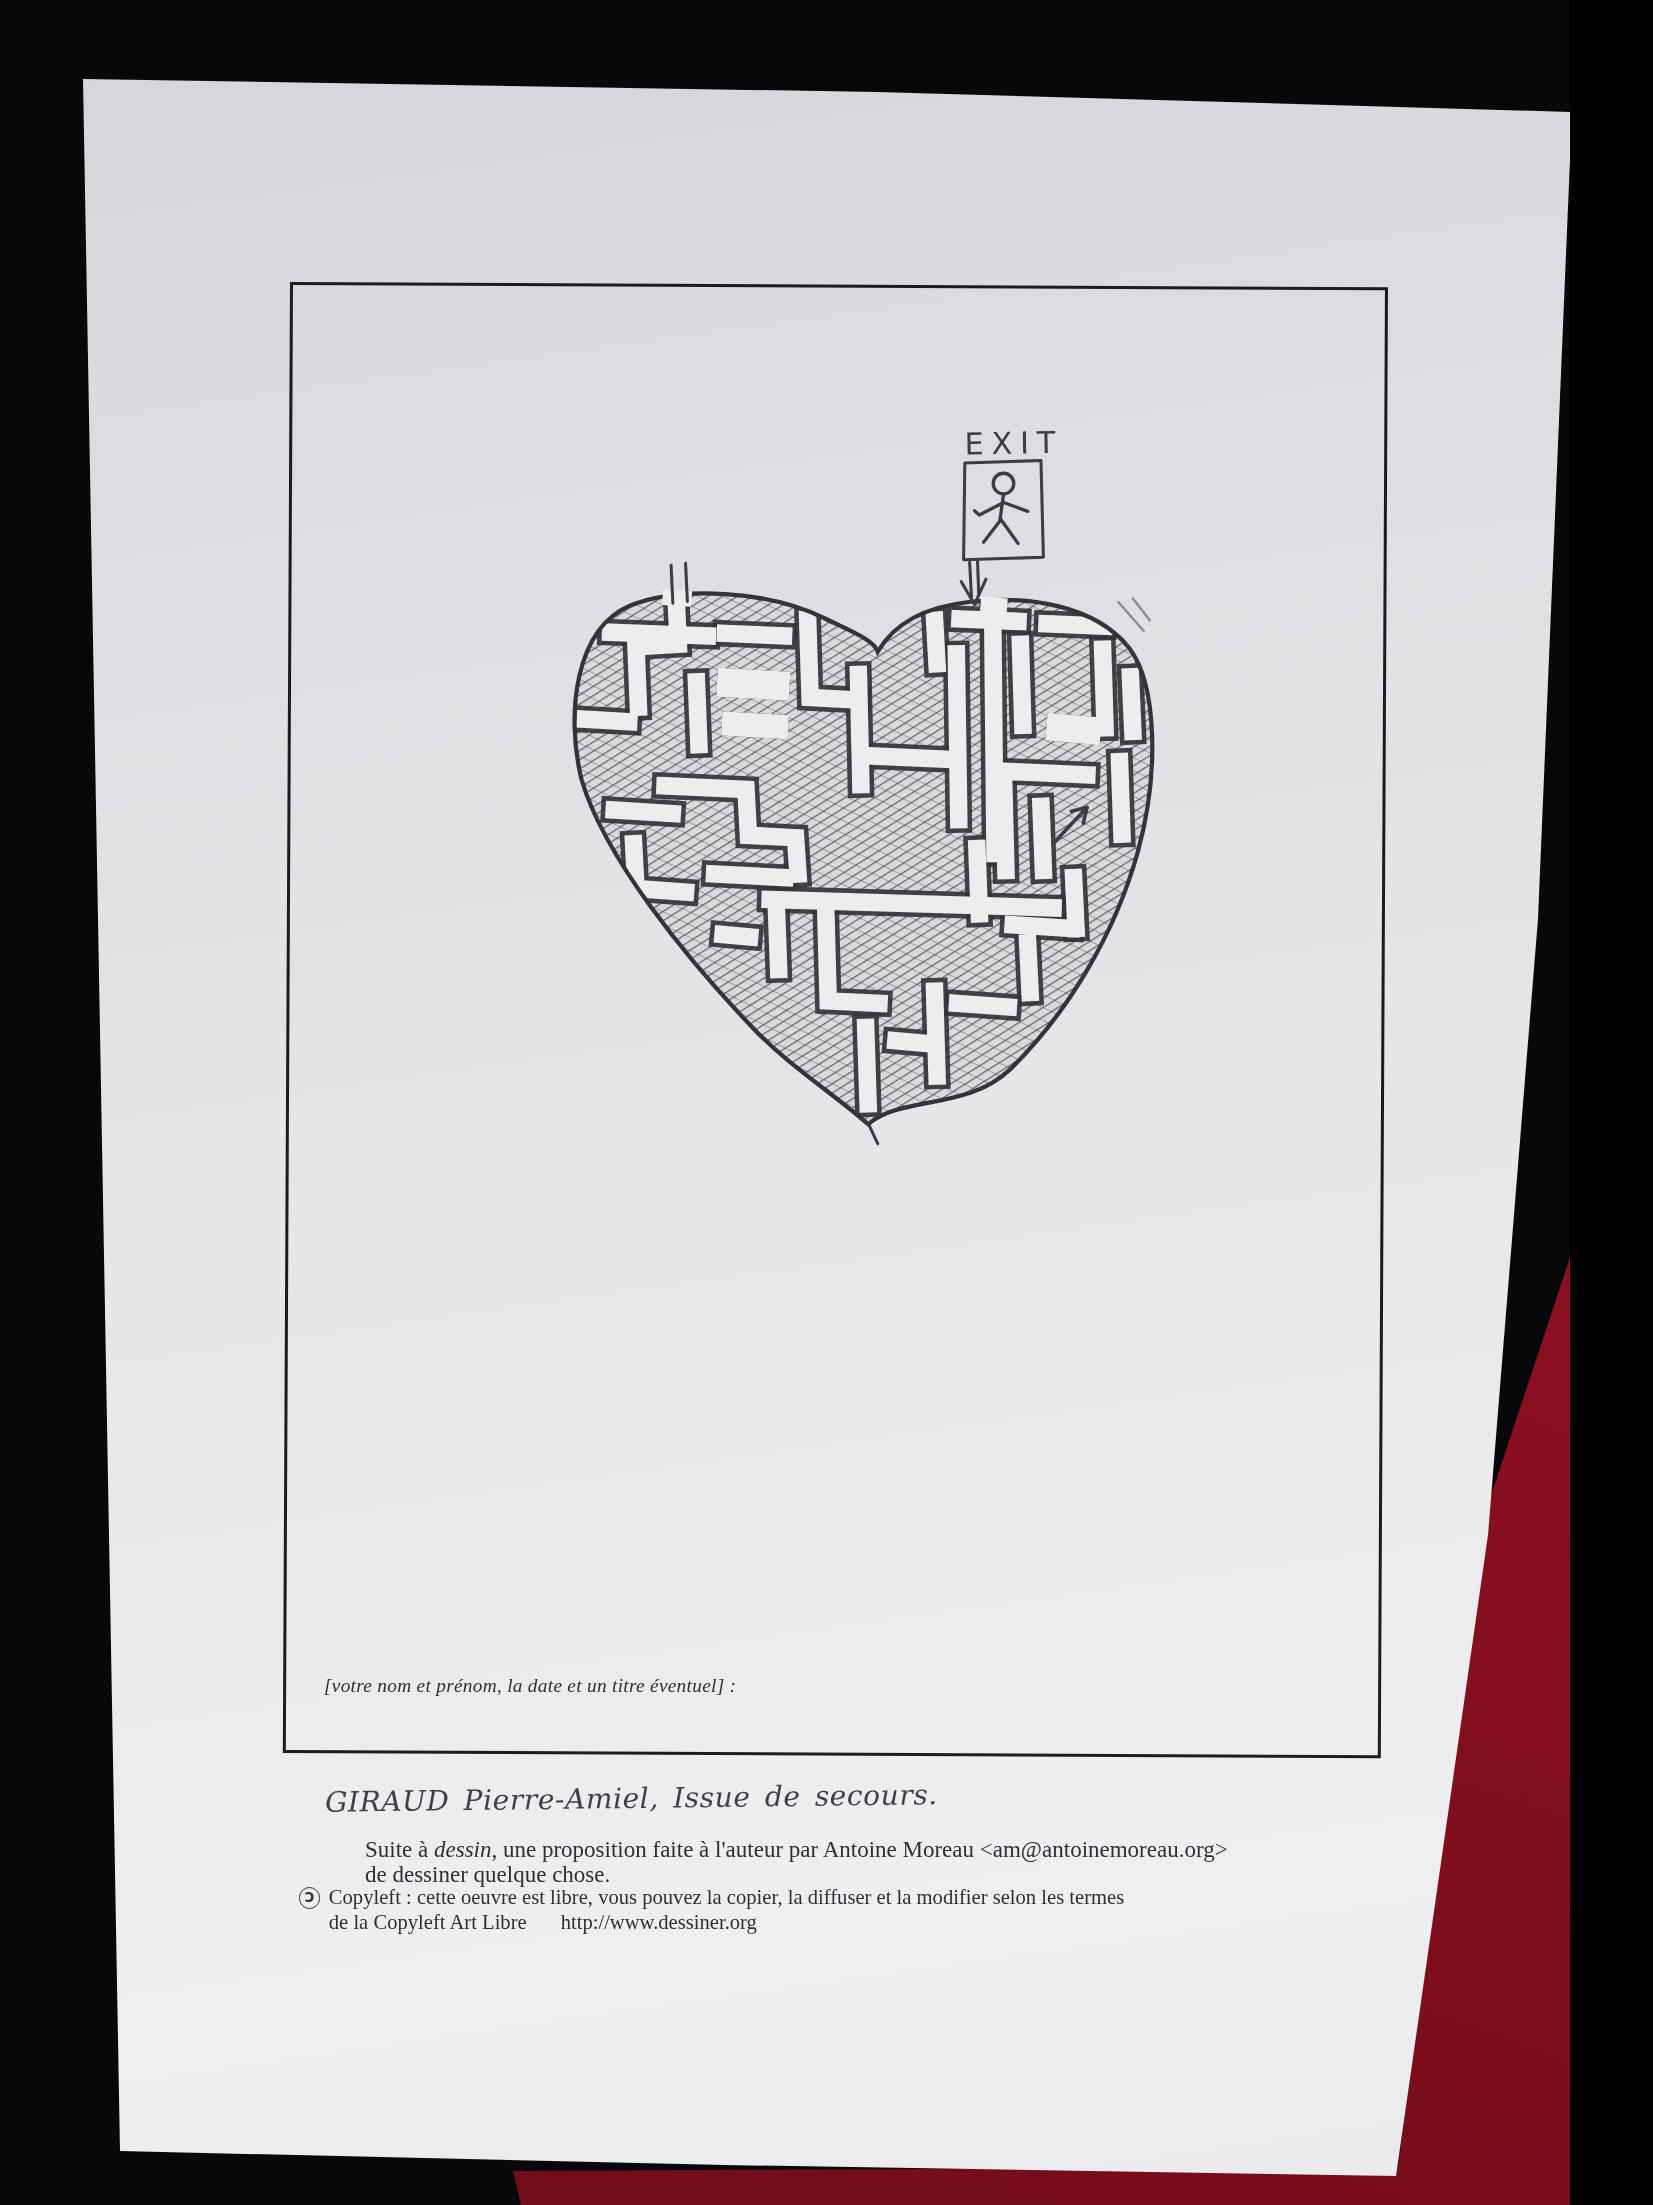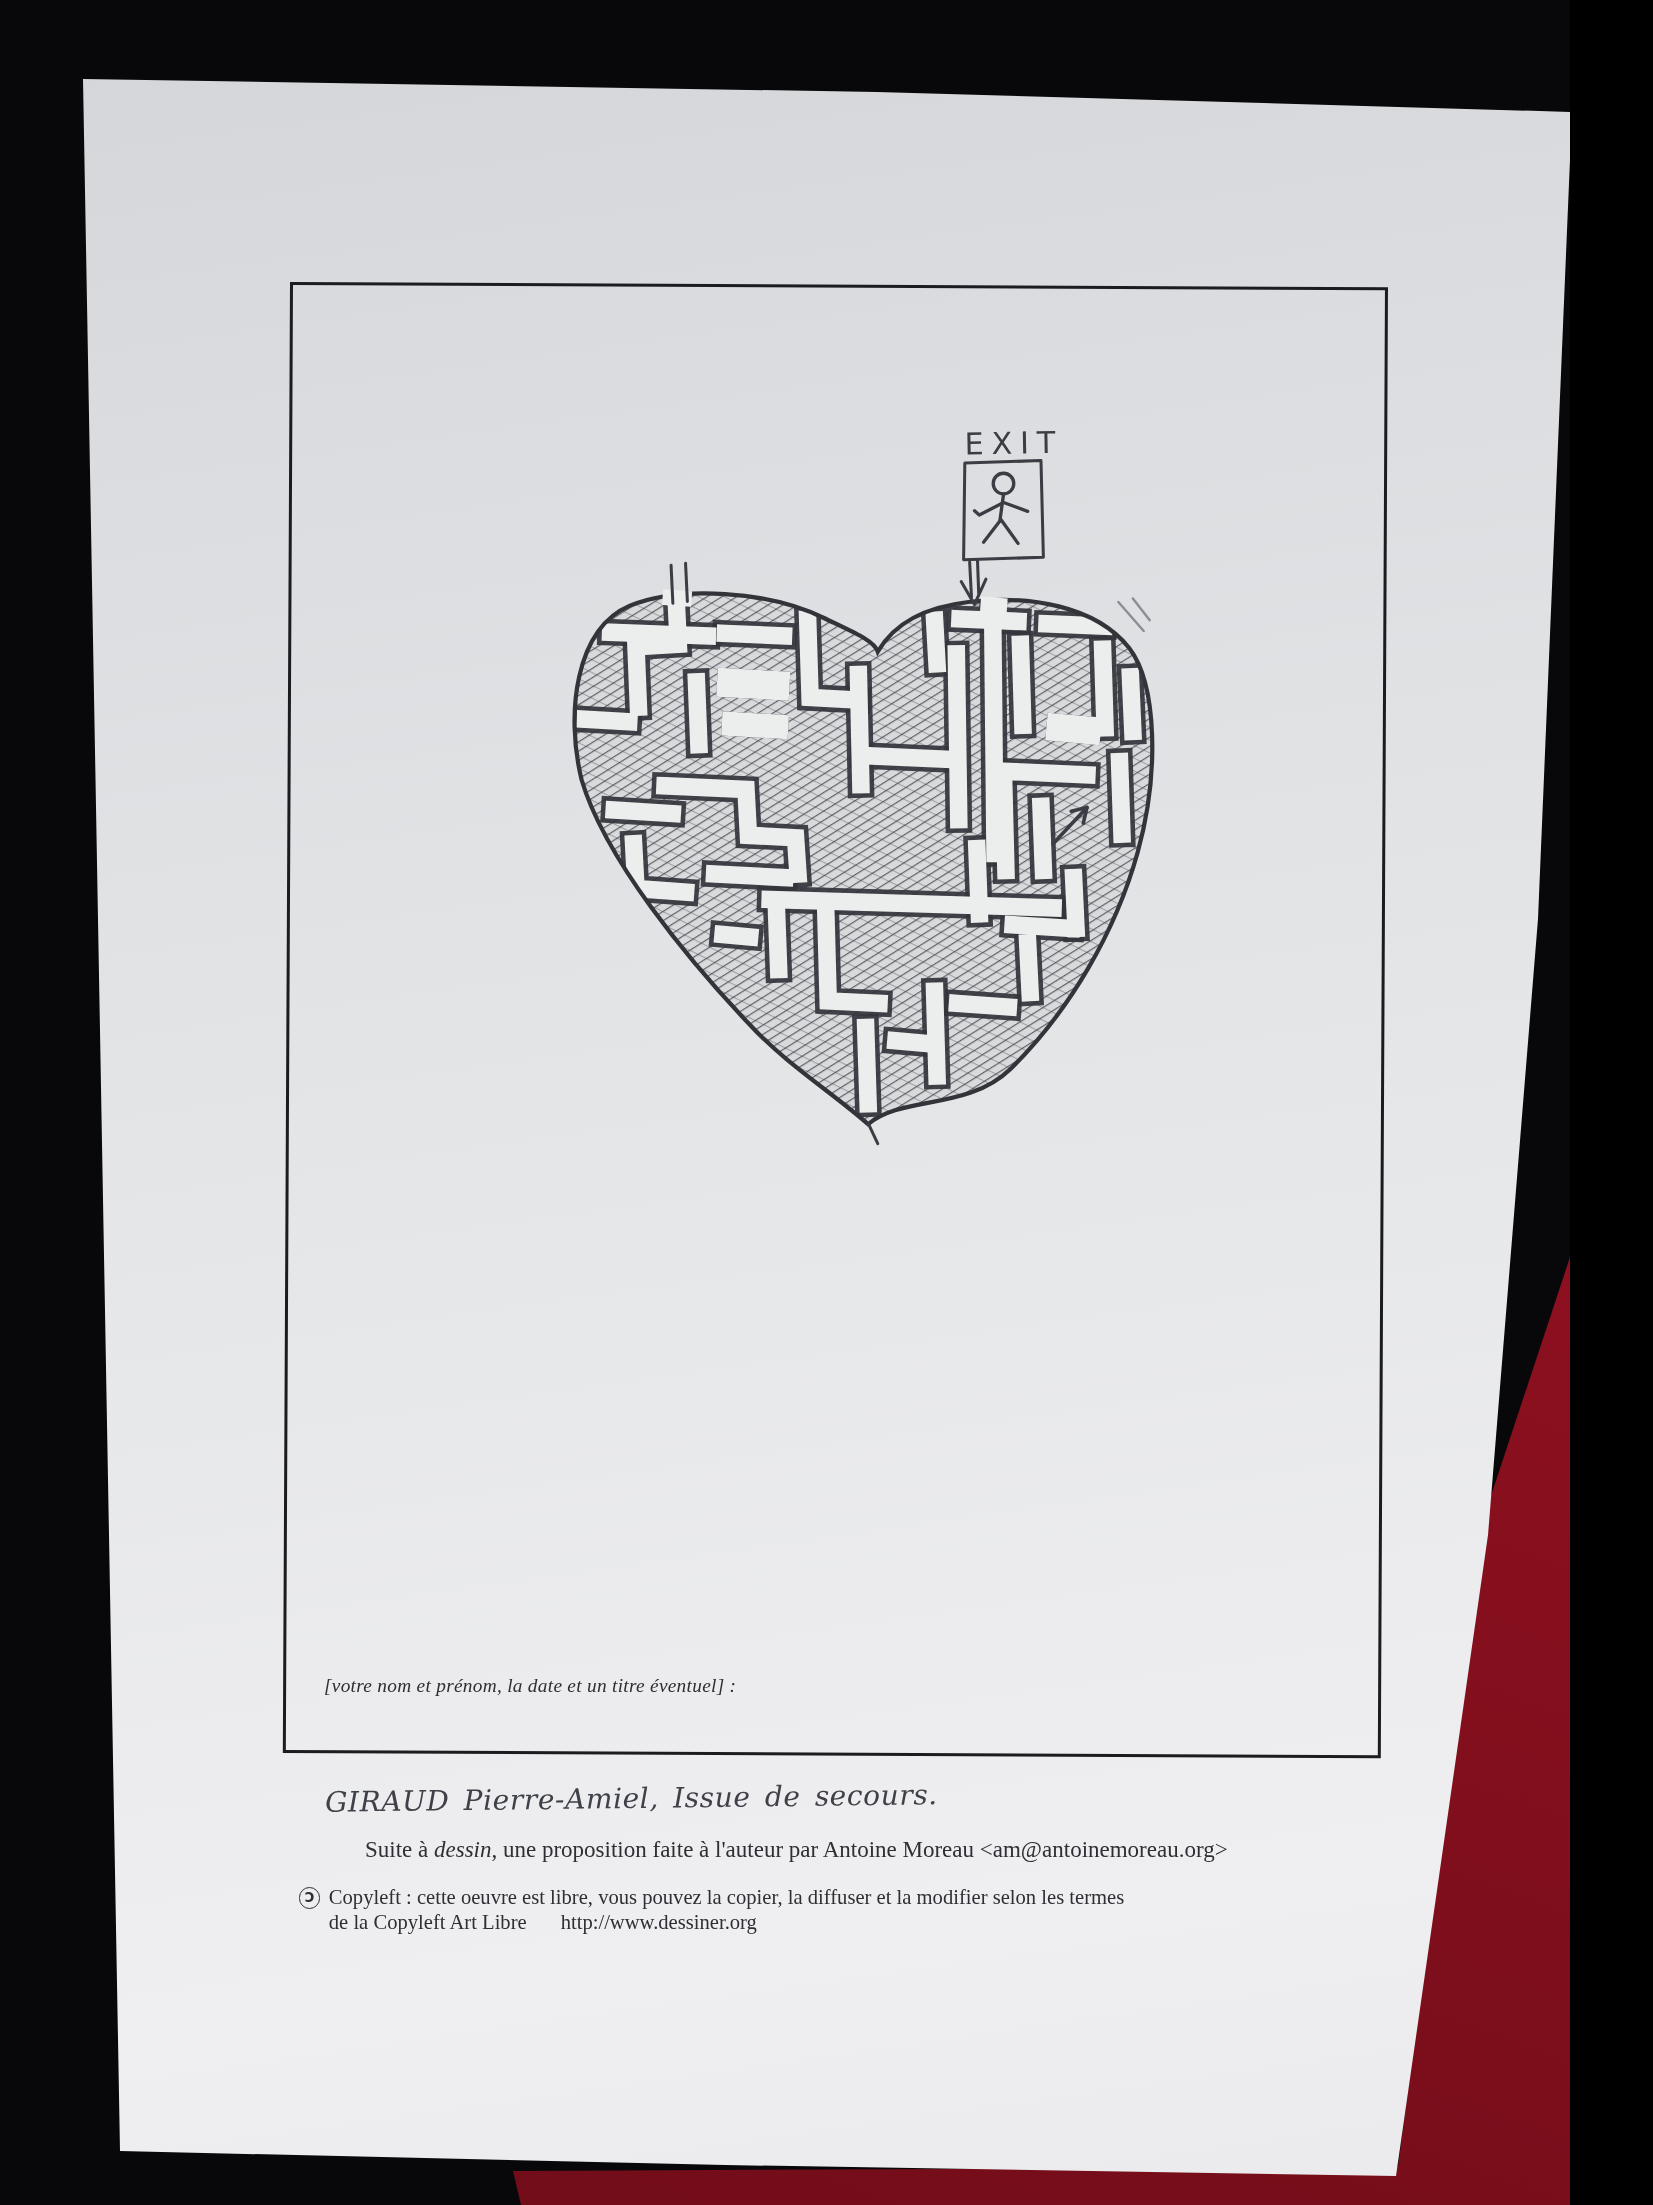--- a/index.html
+++ b/index.html
@@ -187,20 +187,21 @@
     </g>
   </svg>
 
   <div class="cap cap-placeholder">[votre nom et prénom, la date et un titre éventuel] :</div>
 
   <div class="cap cap-hand">GIRAUD Pierre-Amiel, Issue de secours.</div>
 
   <div class="cap cap-credit">
     <div><span>Suite à </span><span class="italic">dessin</span><span>, une proposition faite à l'auteur par Antoine Moreau &lt;am@antoinemoreau.org&gt;</span>
     </div>
+    <div>de dessiner quelque chose.</div>
   </div>
 
   <div class="cap cap-copyleft">
     <span class="cl-badge">Ɔ</span>
     <span>
       <span style="display:block">Copyleft : cette oeuvre est libre, vous pouvez la copier, la diffuser et la modifier selon les termes</span>
       <span style="display:block"><span>de la Copyleft Art Libre</span><span class="url">http://www.dessiner.org</span>
       </span>
     </span>
   </div>

